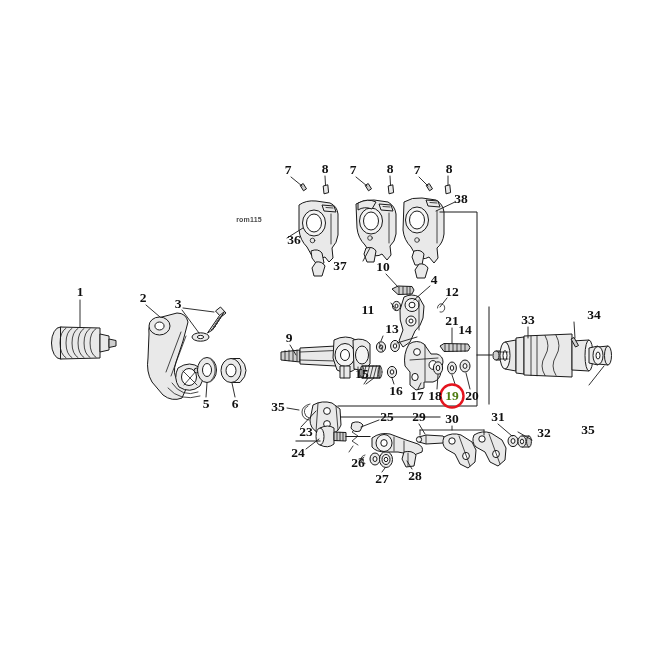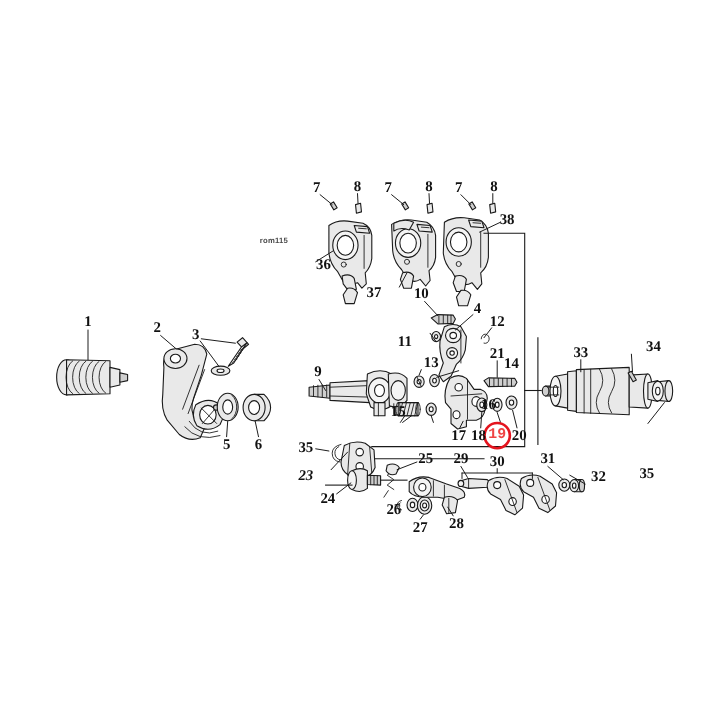--- a/index.html
+++ b/index.html
@@ -20,22 +20,21 @@
     font-family:"Liberation Serif", serif;
     font-weight:bold;
     font-size:13.5px;
     color:#111111;
     line-height:1;
     white-space:nowrap;
     transform:translate(-50%,-50%);
     user-select:none;
   }
   .lbl.hl{
-    color:#ef4444;
-    font-family:Liberation Mono, monospace;
+    color:#4d7c0f;
   }
   .wm{
     position:absolute;
     font-family:"Liberation Sans", sans-serif;
     font-weight:bold;
     font-size:7px;
     color:#4a4a4a;
     letter-spacing:0.2px;
     white-space:nowrap;
     transform:translate(-50%,-50%);
@@ -517,28 +516,28 @@
 <div class="lbl" style="left:390px;top:169px;">8</div>
 <div class="lbl" style="left:417px;top:170px;">7</div>
 <div class="lbl" style="left:449px;top:169px;">8</div>
 <div class="lbl" style="left:289px;top:338px;">9</div>
 <div class="lbl" style="left:383px;top:267px;">10</div>
 <div class="lbl" style="left:368px;top:310px;">11</div>
 <div class="lbl" style="left:452px;top:292px;">12</div>
 <div class="lbl" style="left:364px;top:329px;margin-left:28px;">13</div>
 <div class="lbl" style="left:421px;top:330px;margin-left:44px;">14</div>
 <div class="lbl" style="left:362px;top:374px;">15</div>
-<div class="lbl" style="left:396px;top:368px;margin-left:48px;">16</div>
+<div class="lbl" style="left:396px;top:391px;">16</div>
 <div class="lbl" style="left:417px;top:396px;">17</div>
 <div class="lbl" style="left:435px;top:396px;">18</div>
 <div class="lbl hl" style="left:452px;top:396px;">19</div>
 <div class="lbl" style="left:472px;top:396px;">20</div>
 <div class="lbl" style="left:452px;top:321px;">21</div>
 <div class="lbl" style="left:278px;top:407px;">35</div>
-<div class="lbl" style="left:278px;top:432px;font-style:italic;">23</div>
+<div class="lbl" style="left:306px;top:432px;">23</div>
 <div class="lbl" style="left:298px;top:453px;">24</div>
 <div class="lbl" style="left:387px;top:417px;">25</div>
 <div class="lbl" style="left:358px;top:463px;">26</div>
 <div class="lbl" style="left:382px;top:479px;">27</div>
 <div class="lbl" style="left:415px;top:476px;">28</div>
 <div class="lbl" style="left:419px;top:417px;">29</div>
 <div class="lbl" style="left:452px;top:419px;">30</div>
 <div class="lbl" style="left:498px;top:417px;">31</div>
 <div class="lbl" style="left:524px;top:433px;margin-left:20px;">32</div>
 <div class="lbl" style="left:528px;top:320px;">33</div>

